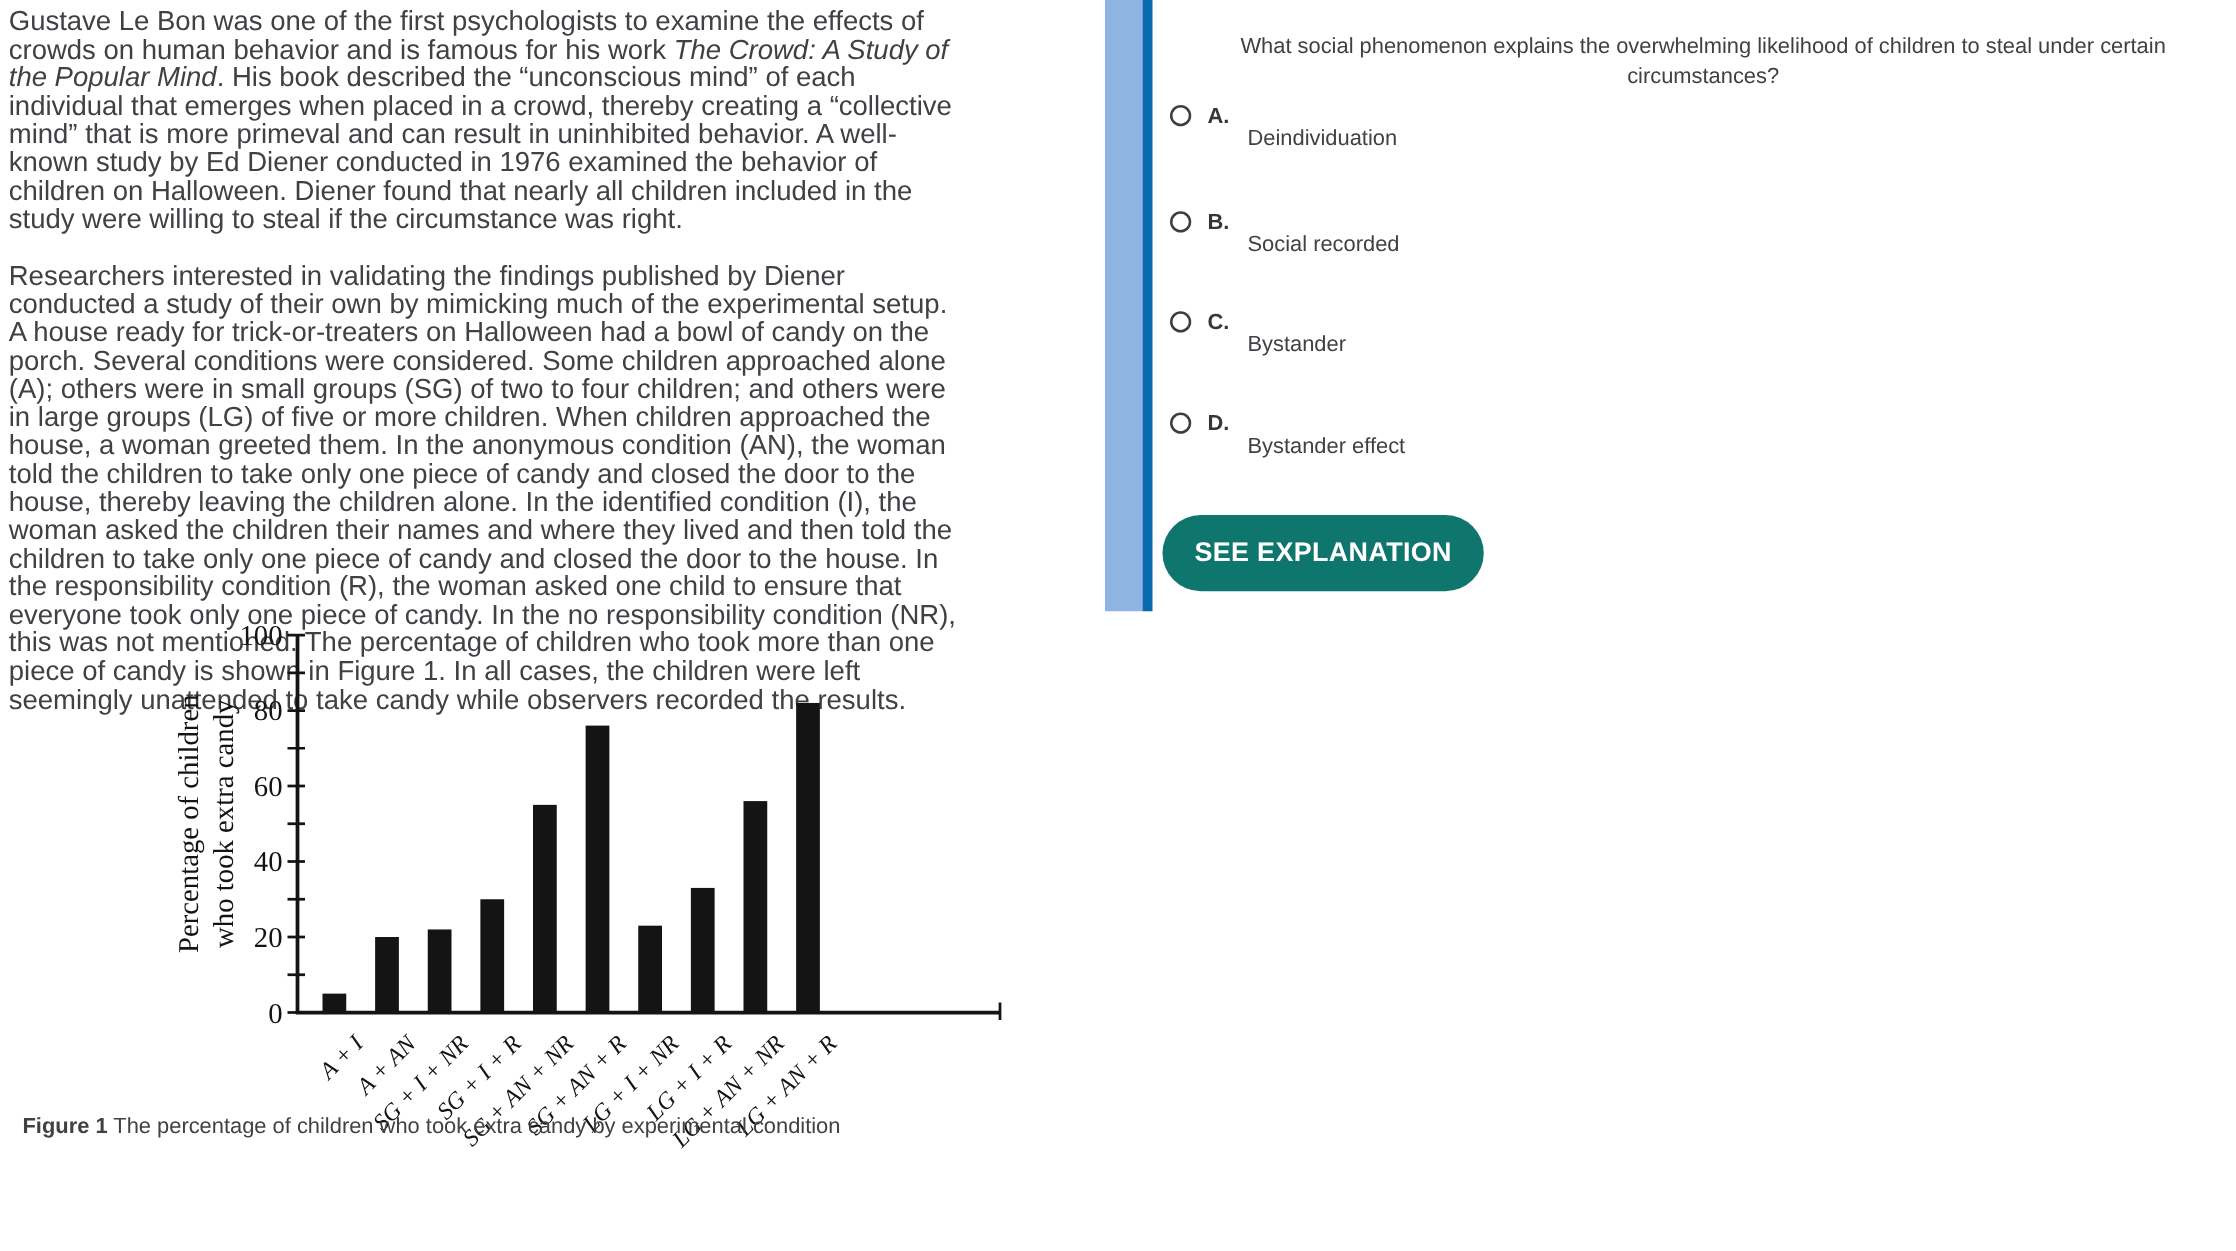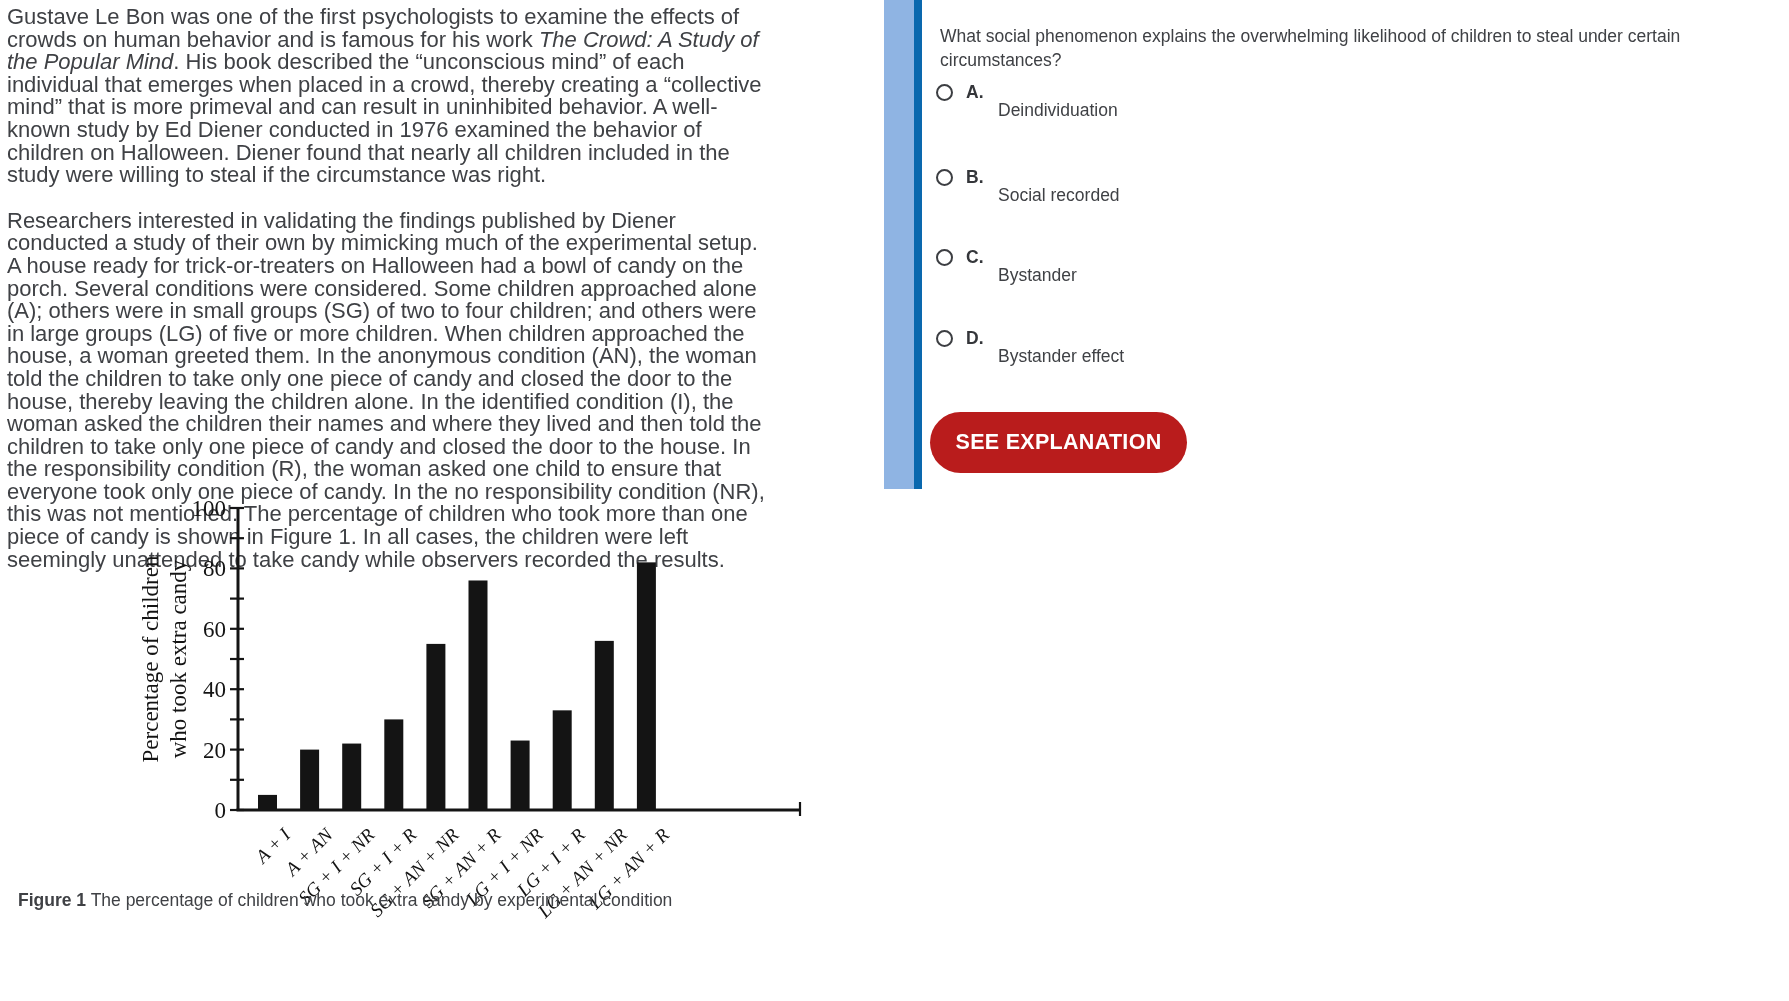--- a/index.html
+++ b/index.html
@@ -26,21 +26,21 @@
 
   
   .divider { position:absolute; left:884px; top:0; width:38px; height:489px; }
   .divider .light { position:absolute; left:0; top:0; width:30px; height:100%; }
   .divider .dark  { position:absolute; left:30px; top:0; width:8px;  height:100%; }
 
   
   .question-panel { position:absolute; left:928px; top:0; width:860px; height:1001px; }
   .stem {
     position:absolute; left:12px; top:6px; width:845px;
-    font-size:17.5px; line-height:24px; color:#3f4145;
+    font-size:17.5px; line-height:24px; color:#3f4145;text-align:center;
   }
   .option {
     position:absolute; left:8px; display:flex; align-items:center; height:24px;
     font-size:17.5px; cursor:pointer;
   }
   .option .radio {
     width:17px; height:17px; border:2px solid #3c3e42; border-radius:50%;
     background:transparent; box-sizing:border-box; margin-right:13px; flex:0 0 auto;
   }
   .option .letter { font-weight:bold; min-width:22px; margin-right:10px; color:#34363a; }
@@ -142,16 +142,16 @@
       <span class="letter">C.</span>
       <span class="label">Bystander</span>
     </div>
 
     <div class="option opt-d">
       <span class="radio"></span>
       <span class="letter">D.</span>
       <span class="label">Bystander effect</span>
     </div>
 
-    <button class="see-exp" style="background: #b91c1c;">SEE EXPLANATION</button>
+    <button class="see-exp" style="background: #0f766e;">SEE EXPLANATION</button>
   </section>
 
 </main>
 
 </body></html>

